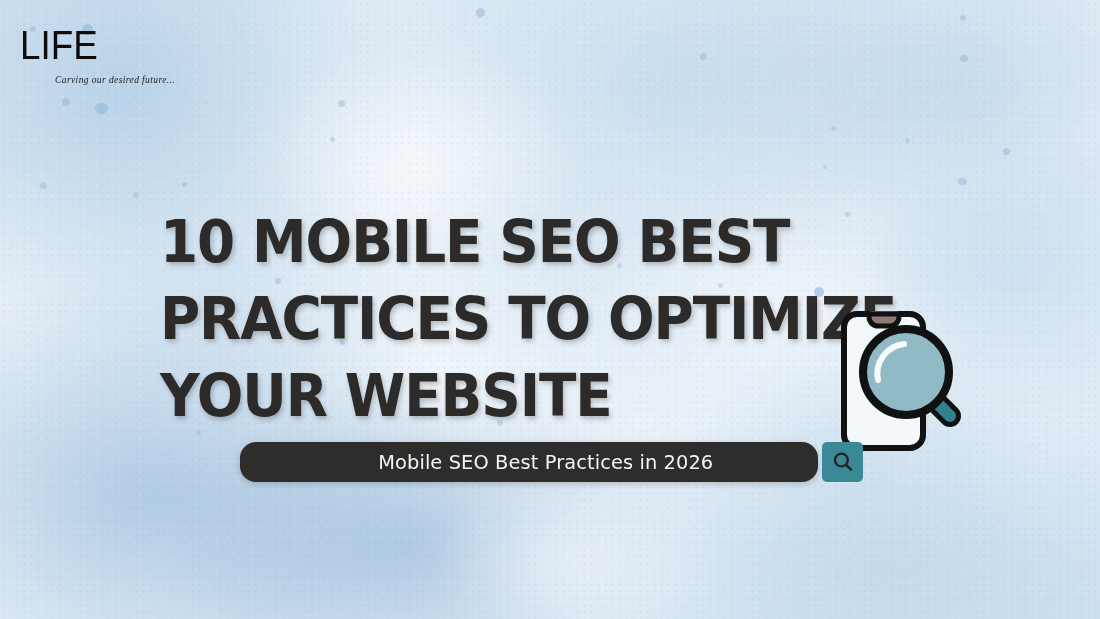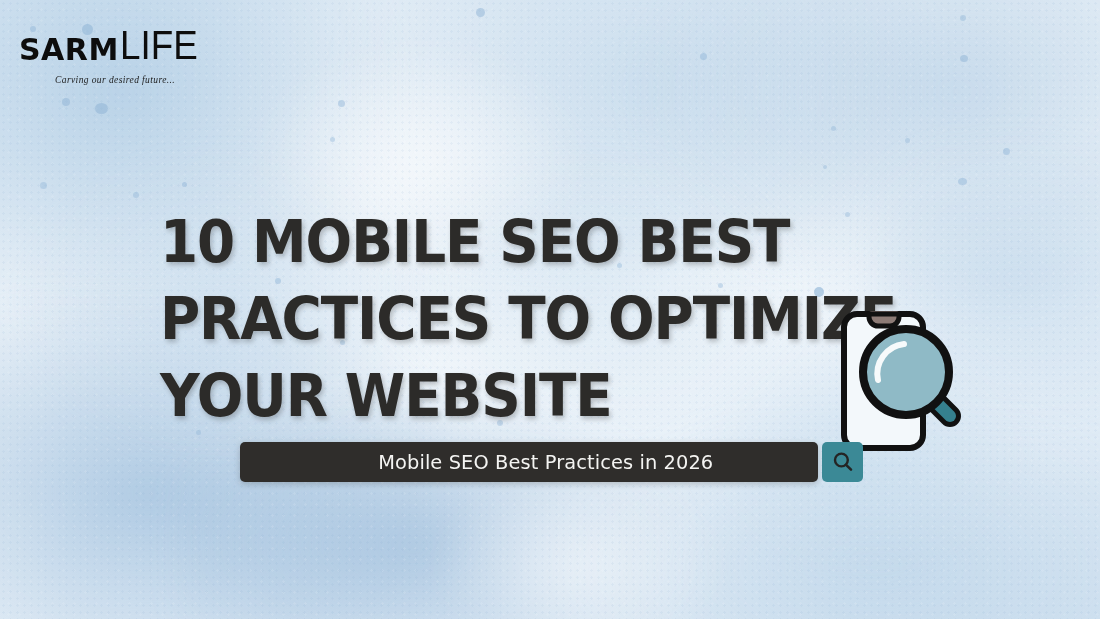--- a/index.html
+++ b/index.html
@@ -104,21 +104,21 @@
     letter-spacing:-1.2px;
     color:#2c2b29;
     text-shadow:2px 3px 5px rgba(0,0,0,.22);
   }
   #headline .ln{ display:block; transform:scaleX(.93); transform-origin:left center; white-space:nowrap; }
 
   
   #searchbar{
     position:absolute; left:240px; top:442px;
     width:578px; height:40px;
-    background:#2f2d2b; border-radius:5px;
+    background:#2f2d2b; border-radius:16px;
     display:flex; align-items:center; justify-content:center;
     box-shadow:0 2px 6px rgba(0,0,0,.20);
     padding-left:33px;
   }
   #search-text{
     font-family:"DejaVu Sans", sans-serif;
     font-size:20px; font-weight:500;
     color:#f4f4f2; letter-spacing:.1px;
     transform:scaleX(.97);
   }
@@ -175,21 +175,20 @@
   <div class="dot" style="left:845px; top:212px; width:5px;  height:5px;  opacity:.40;"></div>
   <div class="dot" style="left:814px; top:287px; width:10px; height:10px; opacity:.62;"></div>
   <div class="dot" style="left:617px; top:263px; width:5px;  height:5px;  opacity:.40;"></div>
   <div class="dot" style="left:566px; top:236px; width:4px;  height:4px;  opacity:.36;"></div>
   <div class="dot" style="left:718px; top:283px; width:5px;  height:5px;  opacity:.40;"></div>
   <div class="dot" style="left:497px; top:420px; width:6px;  height:6px;  opacity:.40;"></div>
   <div class="dot" style="left:196px; top:430px; width:5px;  height:5px;  opacity:.38;"></div>
 
   <div id="logo">
     <div class="logo-row">
-      <span class="logo-sarm">SARM</span>
       <span class="logo-life">LIFE</span>
     </div>
     <div class="logo-tag">Carving our desired future...</div>
   </div>
 
   <h1 id="headline">
     <span class="ln">10 MOBILE SEO BEST</span>
     <span class="ln">PRACTICES TO OPTIMIZE</span>
     <span class="ln">YOUR WEBSITE</span>
   </h1>

